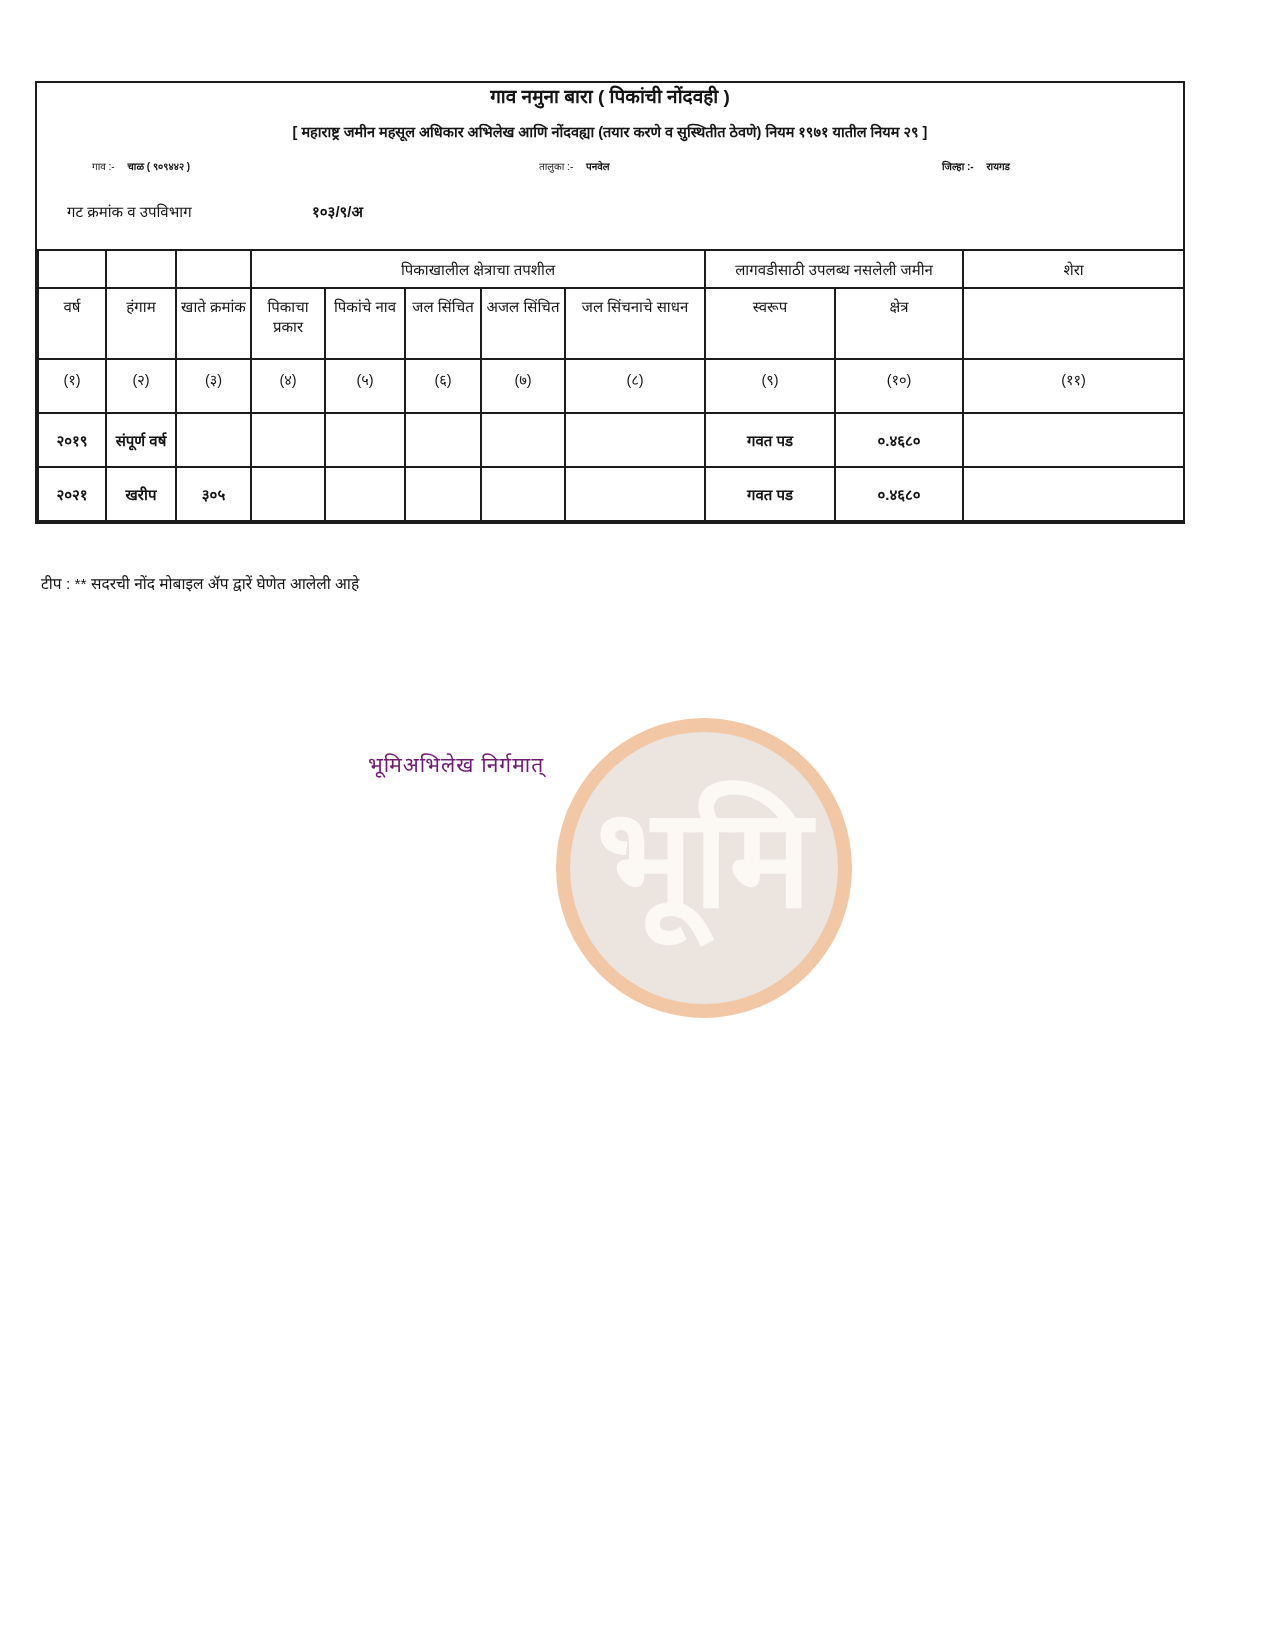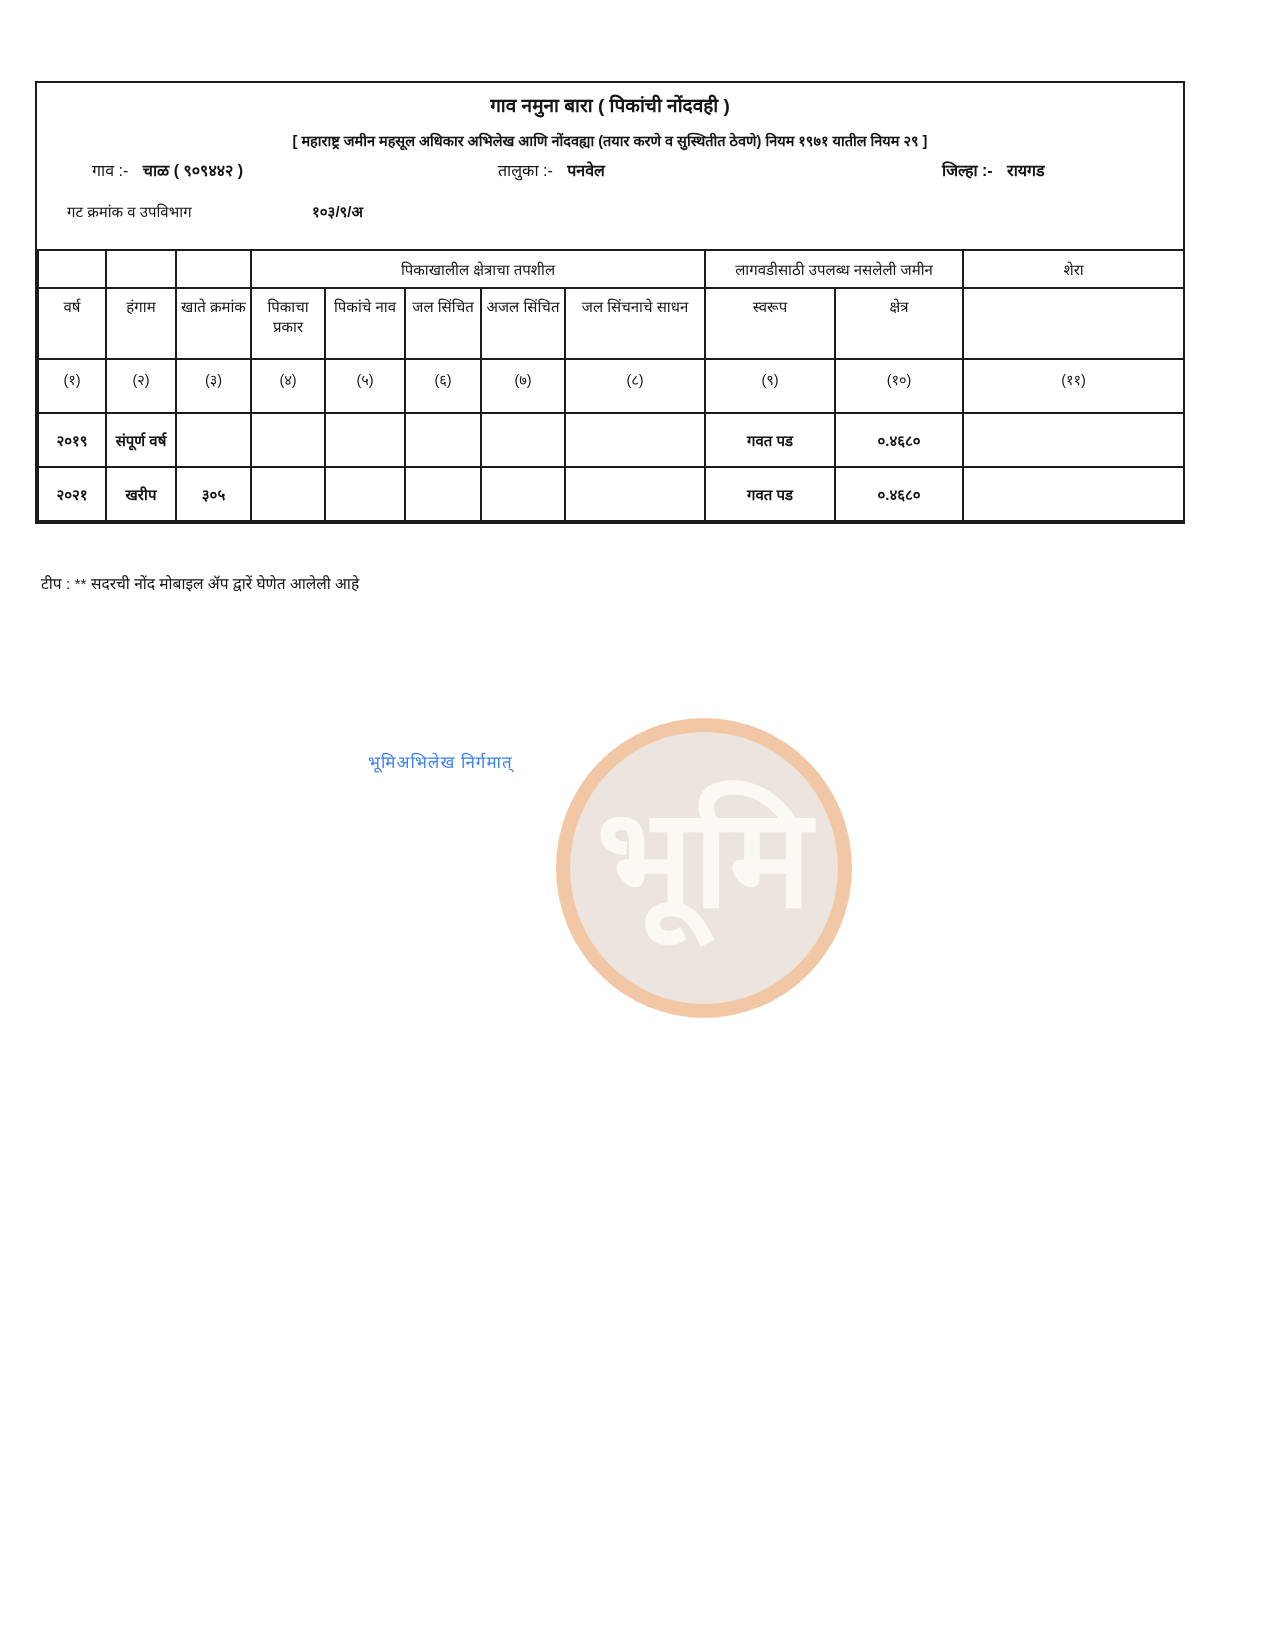--- a/index.html
+++ b/index.html
@@ -4,43 +4,43 @@
 <style>
   html,body { margin:0; padding:0; }
   body {
     width:1282px; height:1650px; background:#ffffff; position:relative;
     font-family:"Liberation Sans","DejaVu Sans",sans-serif; color:#151515;
     overflow:hidden;
   }
 
   
   .watermark { position:absolute; left:0; top:0; width:100%; height:100%; z-index:0; pointer-events:none; }
-  .wm-tagline { position:absolute; left:368px; top:750px; font-size:17px; color:#3b82f6; letter-spacing:1px;text-align:center; }
+  .wm-tagline { position:absolute; left:368px; top:750px; font-size:21px; color:#701a75; letter-spacing:1px;text-align:center; }
   .wm-left-text { position:absolute; left:250px; top:742px; font-size:132px; font-weight:bold; color:#d8d4d2; letter-spacing:6px; line-height:1.2; }
   .wm-circle {
     position:absolute; left:556px; top:718px; width:268px; height:272px;
     border-radius:50%; border:14px solid rgba(245,177,118,0.55);
     background:rgba(208,188,176,0.40);
     display:flex; align-items:center; justify-content:center;
   }
   .wm-circle-text { font-size:138px; font-weight:bold; color:#fcf9f5; line-height:1.2; padding-bottom:18px; }
 
   
   .box {
     position:absolute; left:35px; top:81px; width:1150px; z-index:1;
     border:2px solid #1c1c1c; box-sizing:border-box; background:transparent;
   }
   .head-area { position:relative; height:166px; }
-  .doc-title { text-align:center; font-weight:bold; font-size:19px; padding-top:9px; }
+  .doc-title { text-align:center; font-weight:bold; font-size:19px; }
   .doc-subtitle { text-align:center; font-weight:bold; font-size:14.5px; margin-top:12px; }
-  .meta-row { position:absolute; left:0; right:0; top:76px; font-size:16px; height:22px; }
+  .meta-row { position:absolute; left:0; right:0; top:76px; font-size:10px; height:22px; }
   .meta-item { position:absolute; white-space:nowrap; }
   .meta-item .val { font-weight:bold; margin-left:10px; }
   .m-village { left:55px; }
-  .m-taluka { left:461px; }
+  .m-taluka { left:502px; }
   .m-district { left:905px; }
   .m-district .lbl { font-weight:bold; }
   .meta-gat { position:absolute; top:118px; left:30px; font-size:15px; }
   .meta-gat .val { position:absolute; left:245px; font-weight:bold; white-space:nowrap; }
 
   
   table.crop { width:100%; border-collapse:collapse; table-layout:fixed; font-size:15px; }
   table.crop td, table.crop th {
     border:2px solid #1c1c1c; padding:2px 4px; text-align:center;
     vertical-align:top; font-weight:normal; overflow:hidden; word-wrap:break-word;

